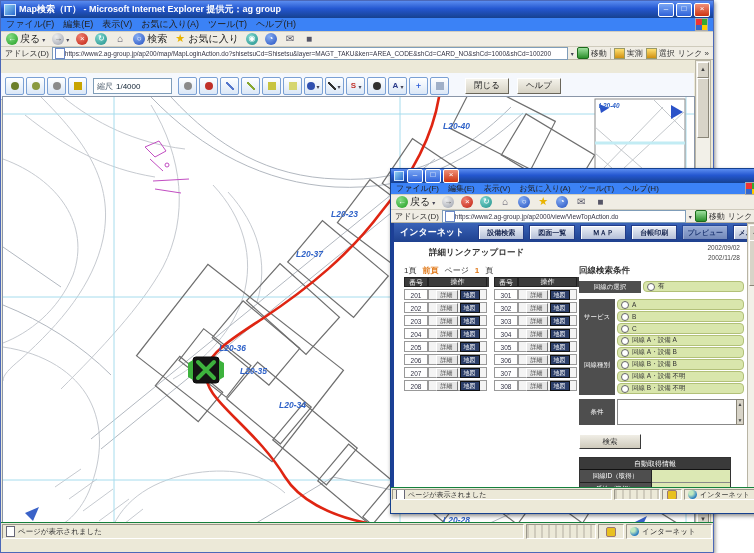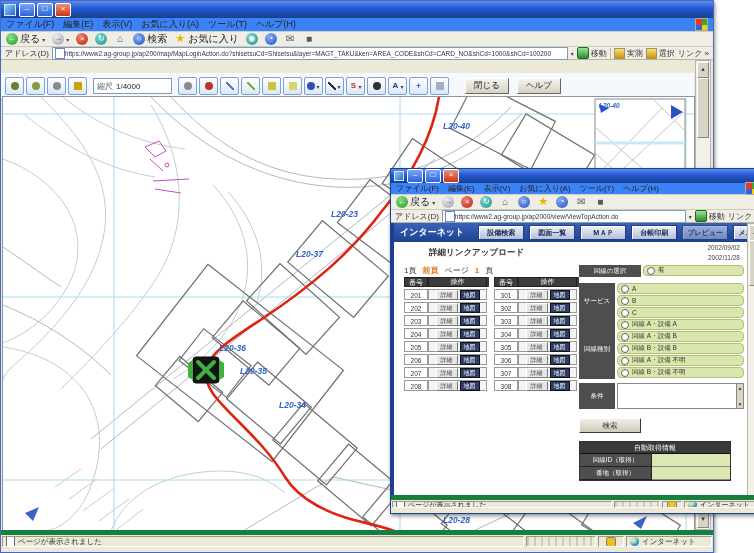--- a/index.html
+++ b/index.html
@@ -41,21 +41,21 @@
   
   .abar{position:absolute;left:0;right:0;display:flex;align-items:center;gap:3px;
         background:#f0ede4;border-bottom:1px solid #b8b4a4;padding:0 4px;box-sizing:border-box;font-size:8px;color:#333}
   .aurl{flex:1;height:11px;background:#fff;border:1px solid #7f9db9;font-size:6.5px;color:#334;
         display:flex;align-items:center;padding:0 2px;overflow:hidden;white-space:nowrap}
   .aico{width:8px;height:9px;background:#fff;border:1px solid #6a88c8;flex:0 0 auto}
   .gosq{width:10px;height:10px;background:linear-gradient(#9fe09f,#2a8f2a);border:1px solid #1a6a1a;border-radius:2px;flex:0 0 auto}
   .sep{width:1px;height:11px;background:#c0bcac;flex:0 0 auto}
   .exico{width:9px;height:9px;background:linear-gradient(#ffe070,#d09010);border:1px solid #996;flex:0 0 auto}
   
-  .statusbar{position:absolute;left:0;right:0;bottom:4px;background:#ece9d8;border-top:5px solid #15803d;
+  .statusbar{position:absolute;left:0;right:0;bottom:12px;background:#ece9d8;border-top:1px solid #15803d;
              display:flex;font-size:7.5px;color:#333;box-sizing:border-box}
   .spanel{border:1px solid;border-color:#9a968a #fff #fff #9a968a;margin:1px;display:flex;
           align-items:center;padding:0 3px;gap:3px;box-sizing:border-box;overflow:hidden;white-space:nowrap}
   .pgico{width:7px;height:9px;background:#fff;border:1px solid #667;flex:0 0 auto}
   .globe{width:9px;height:9px;border-radius:50%;flex:0 0 auto;
          background:radial-gradient(circle at 32% 30%,#bfe8bf 25%,#2a7fc0 70%)}
   .lockico{width:8px;height:8px;background:#e8c020;border:1px solid #977;border-radius:2px;flex:0 0 auto}
   .ticks{background:repeating-linear-gradient(90deg,#cfcbbc 0 2px,#ece9d8 2px 7px)}
   
   .vscroll{position:absolute;width:16px;background:#f2f0e8;border:1px solid #b8b4a4;box-sizing:border-box}
@@ -136,20 +136,21 @@
   .aval{flex:1;background:#dce8b4;border-bottom:1px solid #888;font-size:6.5px;display:flex;align-items:center;padding:0 2px}
   .mitem{white-space:nowrap}
 </style>
 </head>
 <body>
 
 <div class="win" id="main-win" style="left:0;top:0;width:712px;height:551px">
 
   <div class="tbar" style="height:17px;font-size:9px">
     <span class="appico"></span>
+    <span class="ttl">Map検索（IT） - Microsoft Internet Explorer 提供元：ag group</span>
     <span id="main-wbtns" style="display:flex;gap:2px">
         <span class="wbtn">–</span>
         <span class="wbtn">□</span>
         <span class="wbtn close">×</span>
       </span>
   </div>
 
   <div class="mbar" id="main-menu" style="top:17px;height:14px;font-size:9px">
       <span class="mitem">ファイル(F)</span>
       <span class="mitem">編集(E)</span>
@@ -634,20 +635,21 @@
         <div class="trow">
           <span class="tc1 cell">308</span>
           <span class="tc2 ops">
             <span class="rbl">詳細</span>
             <span class="rbd">地図</span>
           </span>
         </div>
       </div>
 
     <div id="sform">
+      <div class="ftitle">回線検索条件</div>
 
       <div class="frow">
         <span class="dlab" style="width:62px">回線の選択</span>
         <span class="gfld" style="flex:1;margin-left:2px">
           <span class="rdo"></span>
           <span>有</span>
         </span>
       </div>
 
       <div class="gsec">

